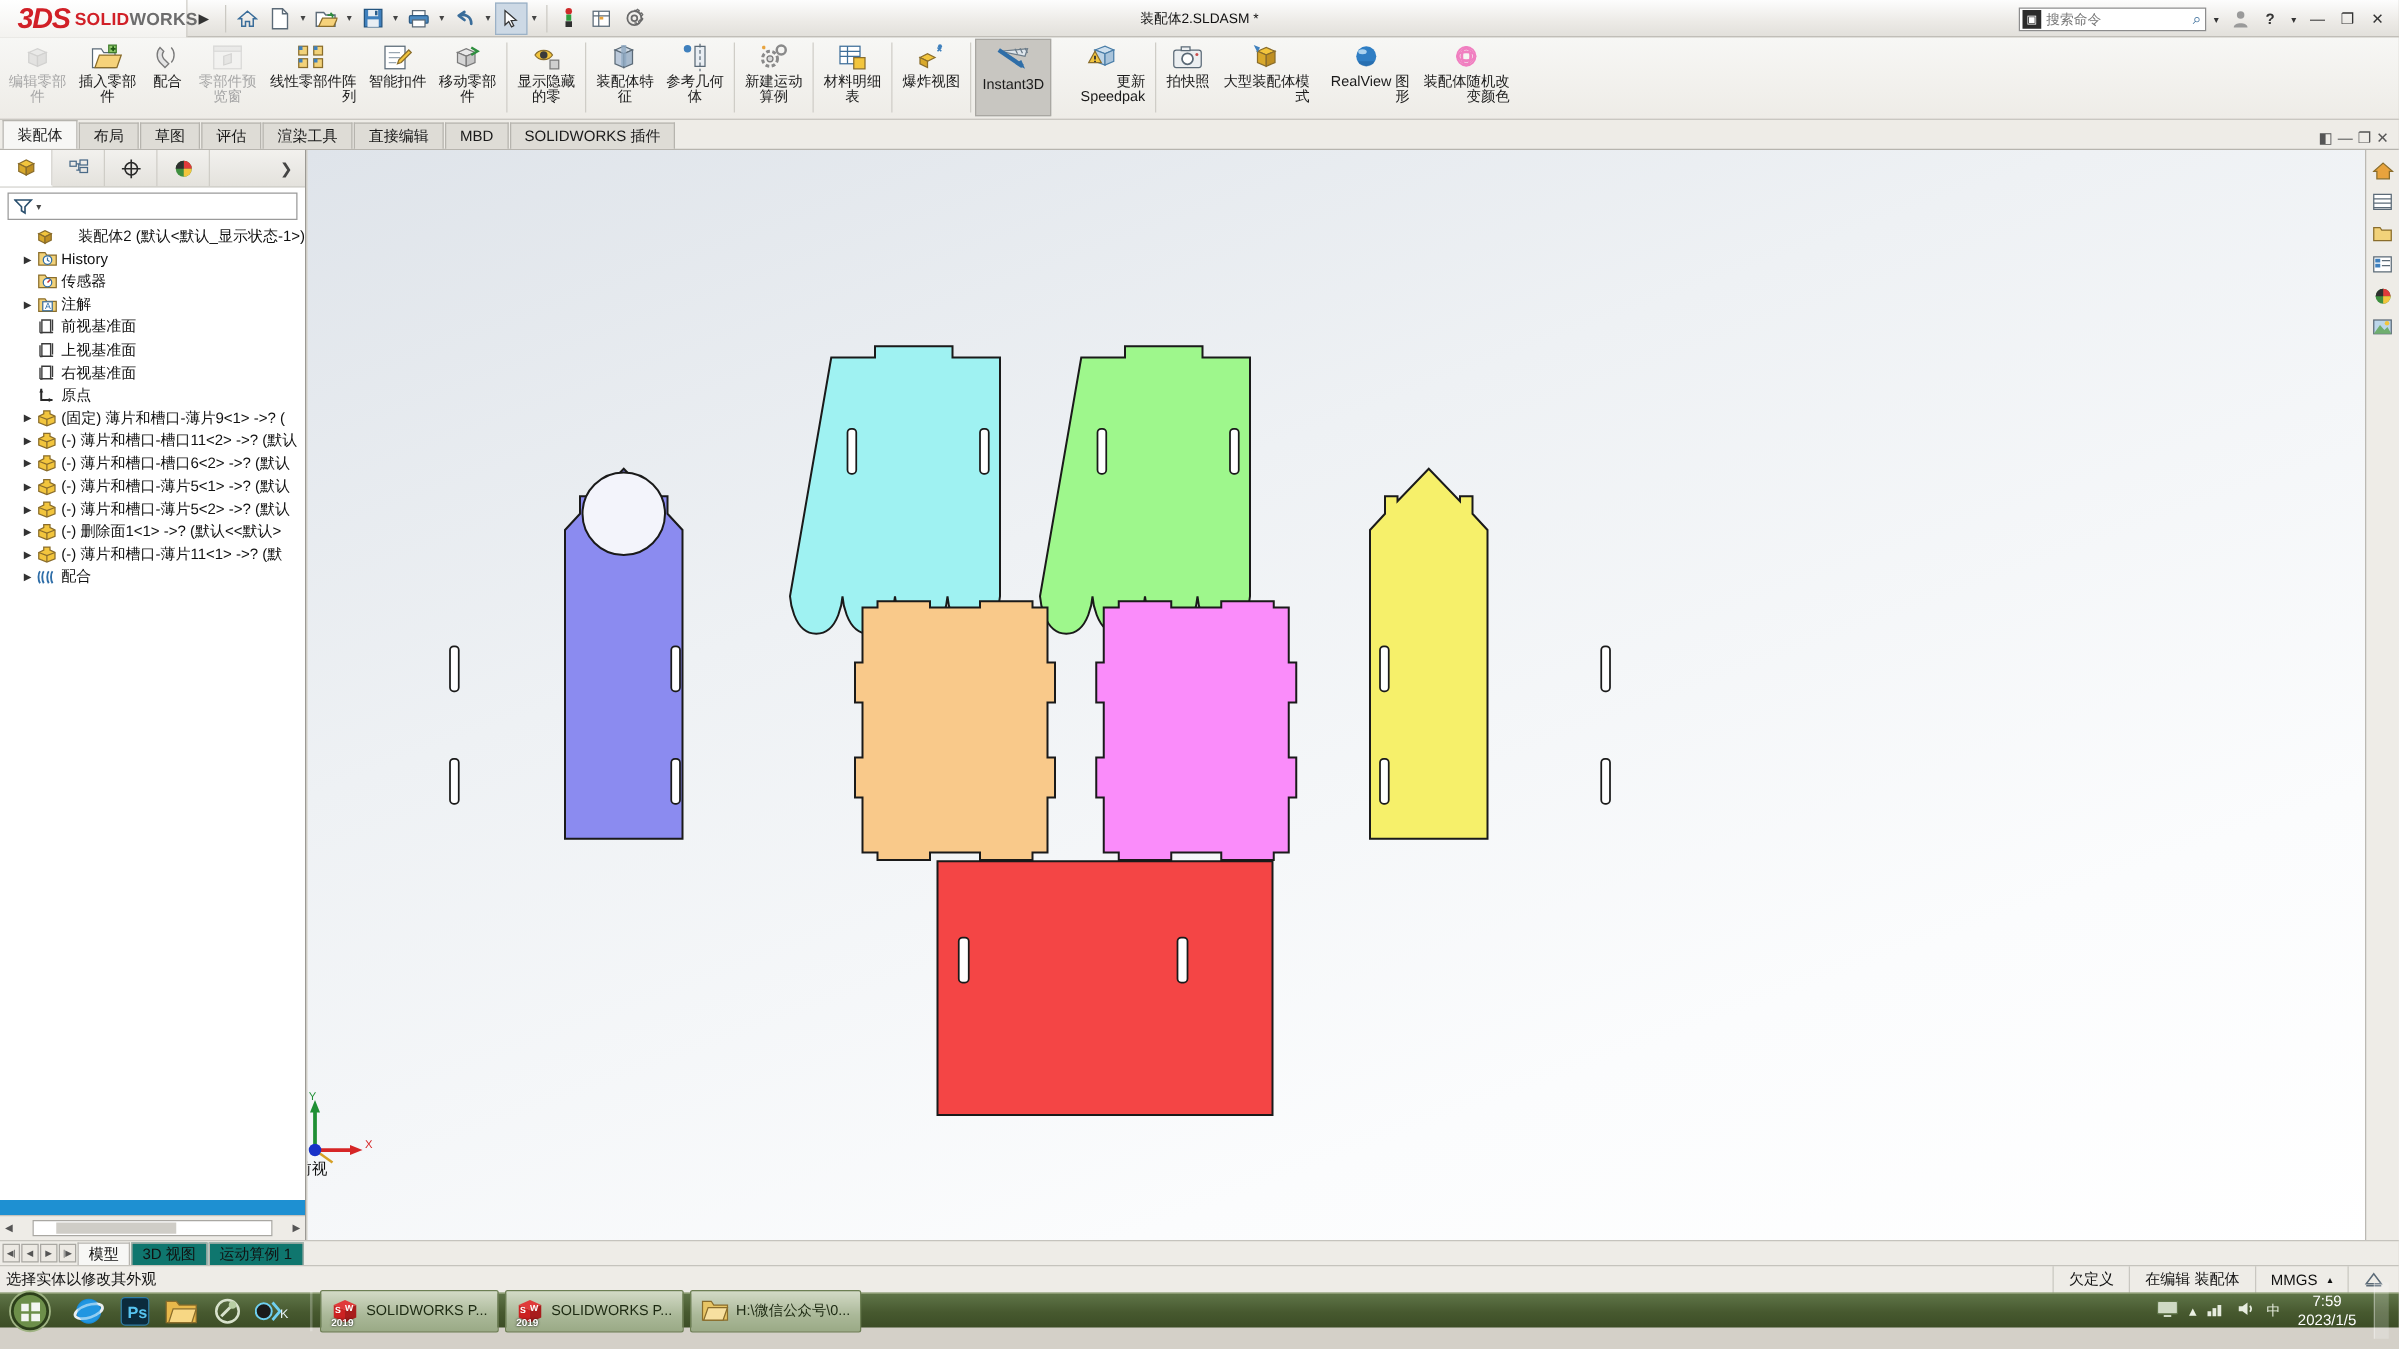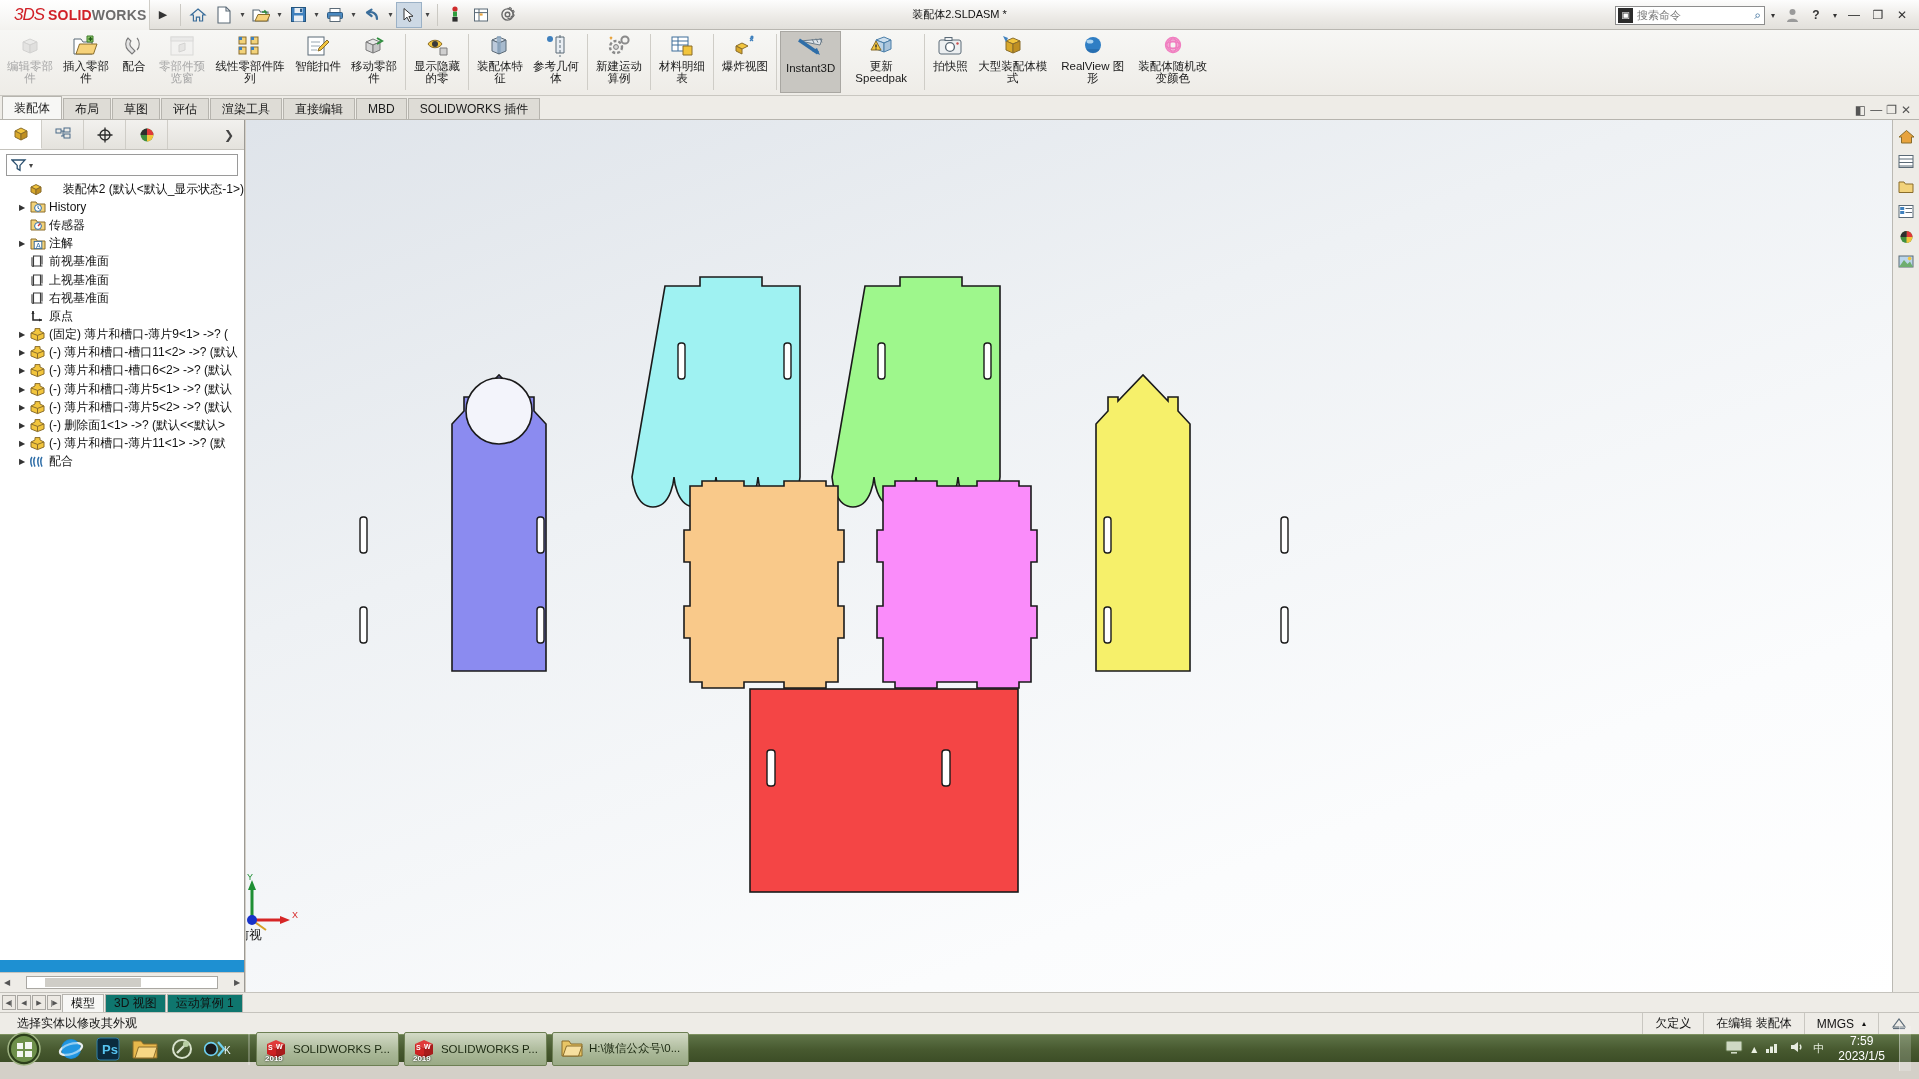--- a/index.html
+++ b/index.html
@@ -11,21 +11,21 @@
   }
   
   .titlebar{
     position:absolute; left:0; top:0; width:1919px; height:30px;
     background:linear-gradient(#fdfdfd,#eceaE6 60%,#e2e0db);
     border-bottom:1px solid #b9b7b1;
     display:flex; align-items:center;
   }
   .sw-logo{ width:150px; height:30px; display:flex; align-items:center; padding-left:14px;
     background:linear-gradient(#ffffff,#f3f2ef); border-right:1px solid #cfcdc7;}
-  .sw-logo .mark{ color:#d12027; font-weight:normal; font-size:17px; font-style:italic; letter-spacing:-1px;}
+  .sw-logo .mark{ color:#d12027; font-weight:bold; font-size:23px; font-style:italic; letter-spacing:-1px;}
   .sw-logo .sol{ color:#d12027; font-weight:bold; font-size:14px; letter-spacing:.2px; margin-left:4px;}
   .sw-logo .works{ color:#6d6d6d; font-weight:bold; font-size:14px; letter-spacing:.2px;}
   .tb-arrow{ width:26px; text-align:center; font-size:11px; color:#333; }
   .tb-sep{ width:1px; height:22px; background:#cbc9c3; margin:0 4px;}
   .tb-btn{ width:26px; height:26px; display:flex; align-items:center; justify-content:center; }
   .tb-btn.sel{ background:#cdd9e5; border:1px solid #9bb1c6; }
   .tb-caret{ width:11px; text-align:center; font-size:8px; color:#444; }
   .doc-title{ position:absolute; left:0; right:0; text-align:center; font-size:11px; color:#111; }
   .tb-right{ position:absolute; right:6px; top:0; height:30px; display:flex; align-items:center; gap:2px;}
   .searchbox{
@@ -44,21 +44,21 @@
   }
   .rb{
     width:auto; min-width:40px; height:66px; padding:3px 5px 0 5px;
     display:flex; flex-direction:column; align-items:center; justify-content:flex-start;
     text-align:center; line-height:11.5px; font-size:11.5px; color:#1a1a1a;
   }
   .rb.dis{ color:#a6a6a6; }
   .rb.act{ background:#c8c6c1; border:1px solid #a9a7a2; height:62px; margin-top:1px;}
   .rb .gi{ height:26px; display:flex; align-items:center; justify-content:center; margin-bottom:2px;}
   .rb .lbl{ max-width:46px; }
-  .rb.wide .lbl{ max-width:70px; }
+  .rb.wide .lbl{ max-width:70px;text-align:right; }
   .rsep{ width:1px; height:56px; background:#cfcdc7; margin:4px 3px 0 3px;}
   
   .cmdtabs{
     position:absolute; left:0; top:96px; width:1919px; height:24px;
     background:#eeece7; border-bottom:1px solid #b6b4ae;
     display:flex; align-items:flex-end; padding-left:2px;
   }
   .ctab{
     height:21px; padding:0 11px; display:flex; align-items:center;
     font-size:12px; color:#1a1a1a; background:#dedcd6;
@@ -106,21 +106,21 @@
   
   .btabs{ position:absolute; left:0; top:992px; width:1919px; height:20px;
     background:#eeece7; border-top:1px solid #c5c3bd; display:flex; align-items:center; padding-left:2px;}
   .nav{ width:14px;height:15px; border:1px solid #a9a7a2; background:#ece9e3;
     display:flex;align-items:center;justify-content:center;font-size:7px;color:#555;margin-right:1px;}
   .btab{ height:18px; padding:0 8px; display:flex;align-items:center;font-size:12px;
     border:1px solid #b6b4ae; border-bottom:none; background:#0f766e; margin-right:1px;}
   .btab.on{ background:#f7f7f5; }
   .statusbar{ position:absolute; left:0; top:1012px; width:1919px; height:22px;
     background:#eeece7; border-top:1px solid #c5c3bd; display:flex;align-items:center; font-size:12px;}
-  .sb-left{ padding-left:17px; }
+  .sb-left{ padding-left:5px; }
   .sb-right{ margin-left:auto; display:flex; align-items:flex-start; }
   .sb-cell{ padding:0 12px; border-left:1px solid #c9c7c1; height:22px; display:flex;align-items:center;}
   
   .taskbar{ position:absolute; left:0; top:1034px; width:1919px; height:28px;
     background:linear-gradient(#5f7448,#47592f 55%,#3c4d26);
     border-top:1px solid #7d9160; display:flex; align-items:center;}
   .startorb{ width:48px;height:42px; display:flex;align-items:center;justify-content:center;}
   .qlaunch{ display:flex; align-items:center; gap:3px; padding:0 6px;}
   .ql{ width:34px;height:38px; display:flex;align-items:center;justify-content:center;}
   .tbsep{ width:2px;height:32px;background:rgba(255,255,255,.25); margin:0 6px;}

